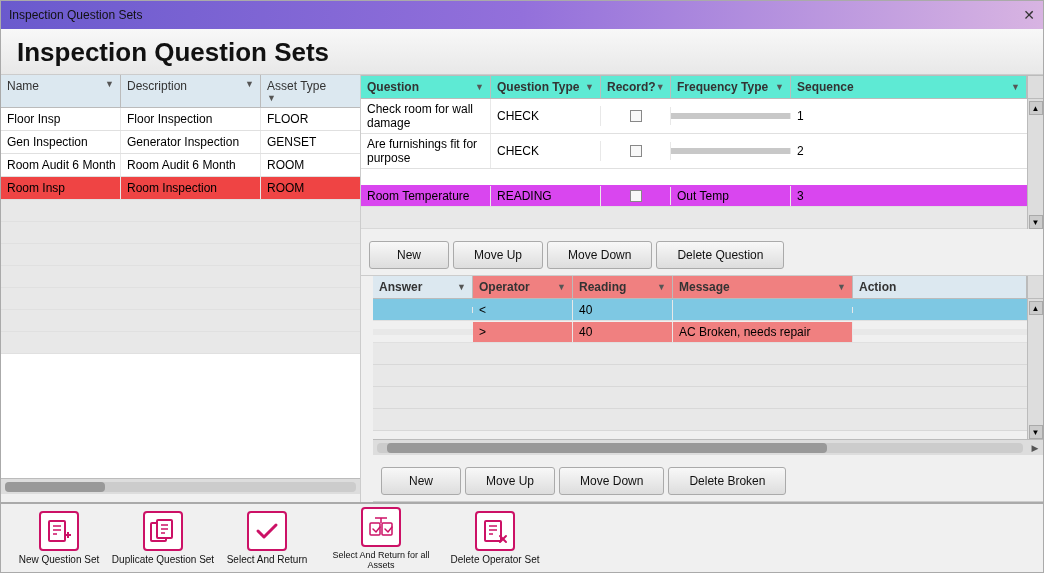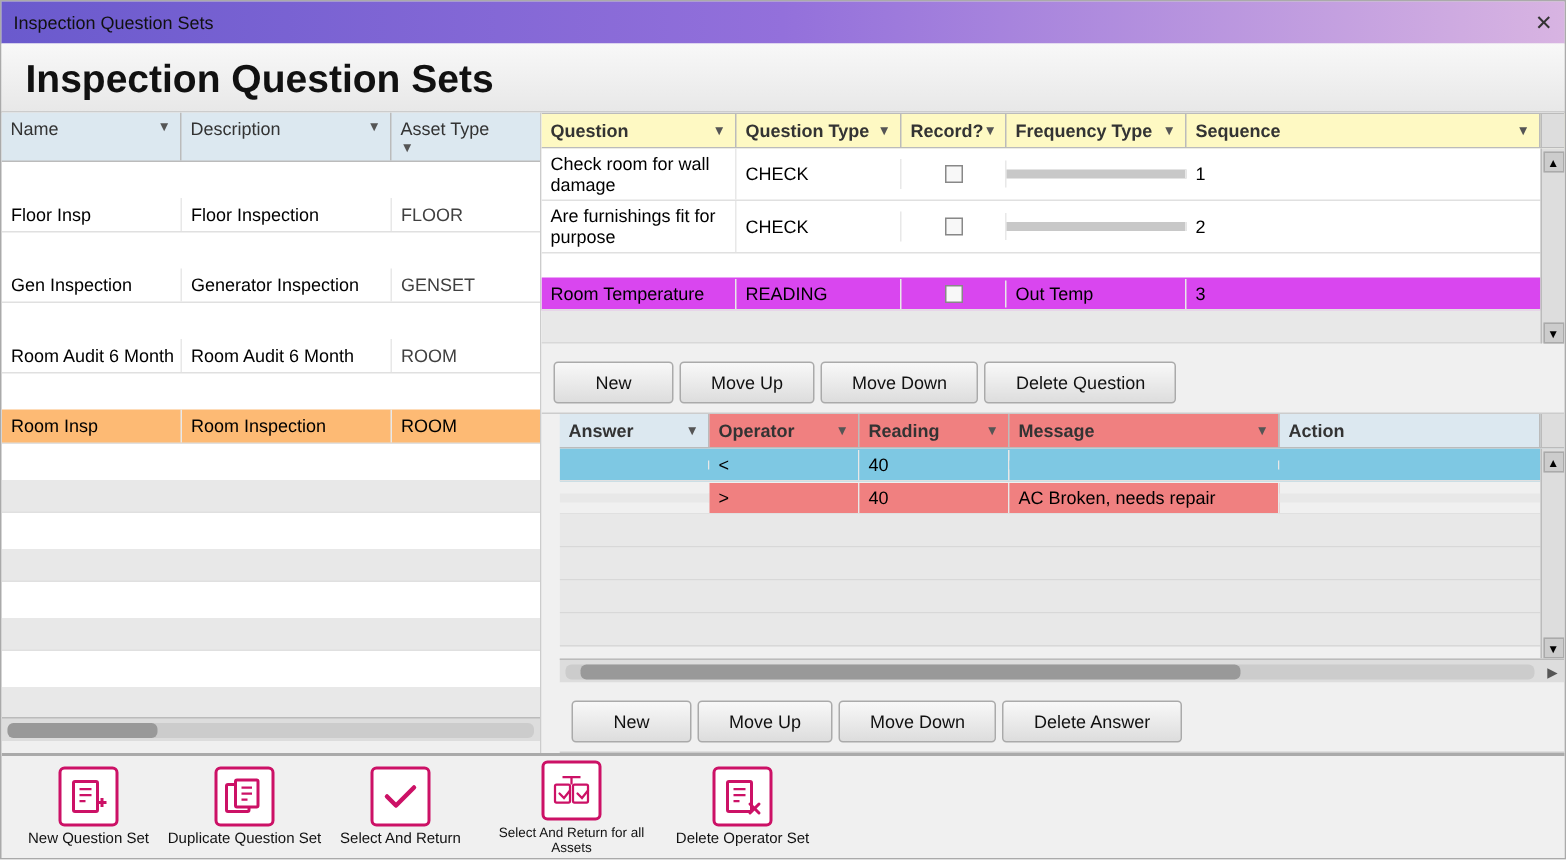--- a/index.html
+++ b/index.html
@@ -18,37 +18,37 @@
 
     
     .left-panel { width: 360px; display: flex; flex-direction: column; border-right: 1px solid #ccc; background: #f0f0f0; }
 
     .table-header { display: flex; background: #dce8f0; border-bottom: 1px solid #bbb; }
     .th { padding: 4px 6px; font-weight: normal; color: #333; border-right: 1px solid #bbb; flex: 1; display: flex; align-items: flex-start; justify-content: space-between; }
     .th:last-child { border-right: none; flex-direction: column; }
     .th-arrow { font-size: 9px; color: #555; }
 
     .left-table-body { flex: 1; overflow-y: auto; background: #fff; }
-    .table-row { display: flex; border-bottom: 1px solid #e0e0e0; cursor: pointer; margin-top: 24px; }
-    .table-row.selected { background: #fdba74; }
+    .table-row { display: flex; border-bottom: 1px solid #e0e0e0; cursor: pointer; }
+    .table-row.selected { background: #ef4444; }
     .td { padding: 4px 6px; flex: 1; border-right: 1px solid #e8e8e8; overflow: hidden; white-space: nowrap; }
     .td:last-child { border-right: none; }
-    .td.asset-type { color: #404040; }
+    .td.asset-type { color: #000000; }
     .td.asset-type.selected { color: #000; }
 
     .left-scrollbar-area { height: 16px; background: #ddd; border-top: 1px solid #bbb; display: flex; align-items: center; }
     .scrollbar-track { flex: 1; height: 10px; background: #ccc; border-radius: 4px; margin: 0 4px; position: relative; }
     .scrollbar-thumb { position: absolute; left: 0; width: 100px; height: 10px; background: #999; border-radius: 4px; }
 
     .left-bottom-spacer { height: 8px; background: #f0f0f0; }
 
     
     .right-panel { flex: 1; display: flex; flex-direction: column; background: #f0f0f0; overflow: hidden; }
 
-    .q-table-header { display: flex; background: #fef9c3; border-bottom: 1px solid #bbb; border-top: 1px solid #bbb; }
+    .q-table-header { display: flex; background: #5eead4; border-bottom: 1px solid #bbb; border-top: 1px solid #bbb; }
     .q-th { padding: 4px 6px; font-weight: bold; color: #333; border-right: 1px solid #bbb; display: flex; align-items: center; justify-content: space-between; }
     .q-th:last-child { border-right: none; }
 
     .q-table-body { background: #fff; }
     .q-row { display: flex; border-bottom: 1px solid #e0e0e0; min-height: 22px; align-items: center; }
     .q-row.selected { background: #d946ef; margin-top: 16px; }
     .q-td { padding: 3px 6px; border-right: 1px solid #e8e8e8; overflow: hidden; }
     .q-td:last-child { border-right: none; }
     .empty-q-row { height: 22px; border-bottom: 1px solid #d8d8d8; }
 
@@ -288,21 +288,21 @@
           </div>
           <div class="h-scrollbar-right-btn">▶</div>
         </div>
 
         <div class="divider-row"></div>
 
         <div class="btn-row">
           <button class="btn">New</button>
           <button class="btn">Move Up</button>
           <button class="btn">Move Down</button>
-          <button class="btn">Delete Answer</button>
+          <button class="btn">Delete Broken</button>
         </div>
       </div>
     </div>
   </div>
 
   <div class="bottom-toolbar">
 
     <div class="toolbar-item">
       <div class="toolbar-icon">
         <svg viewBox="0 0 28 28">

